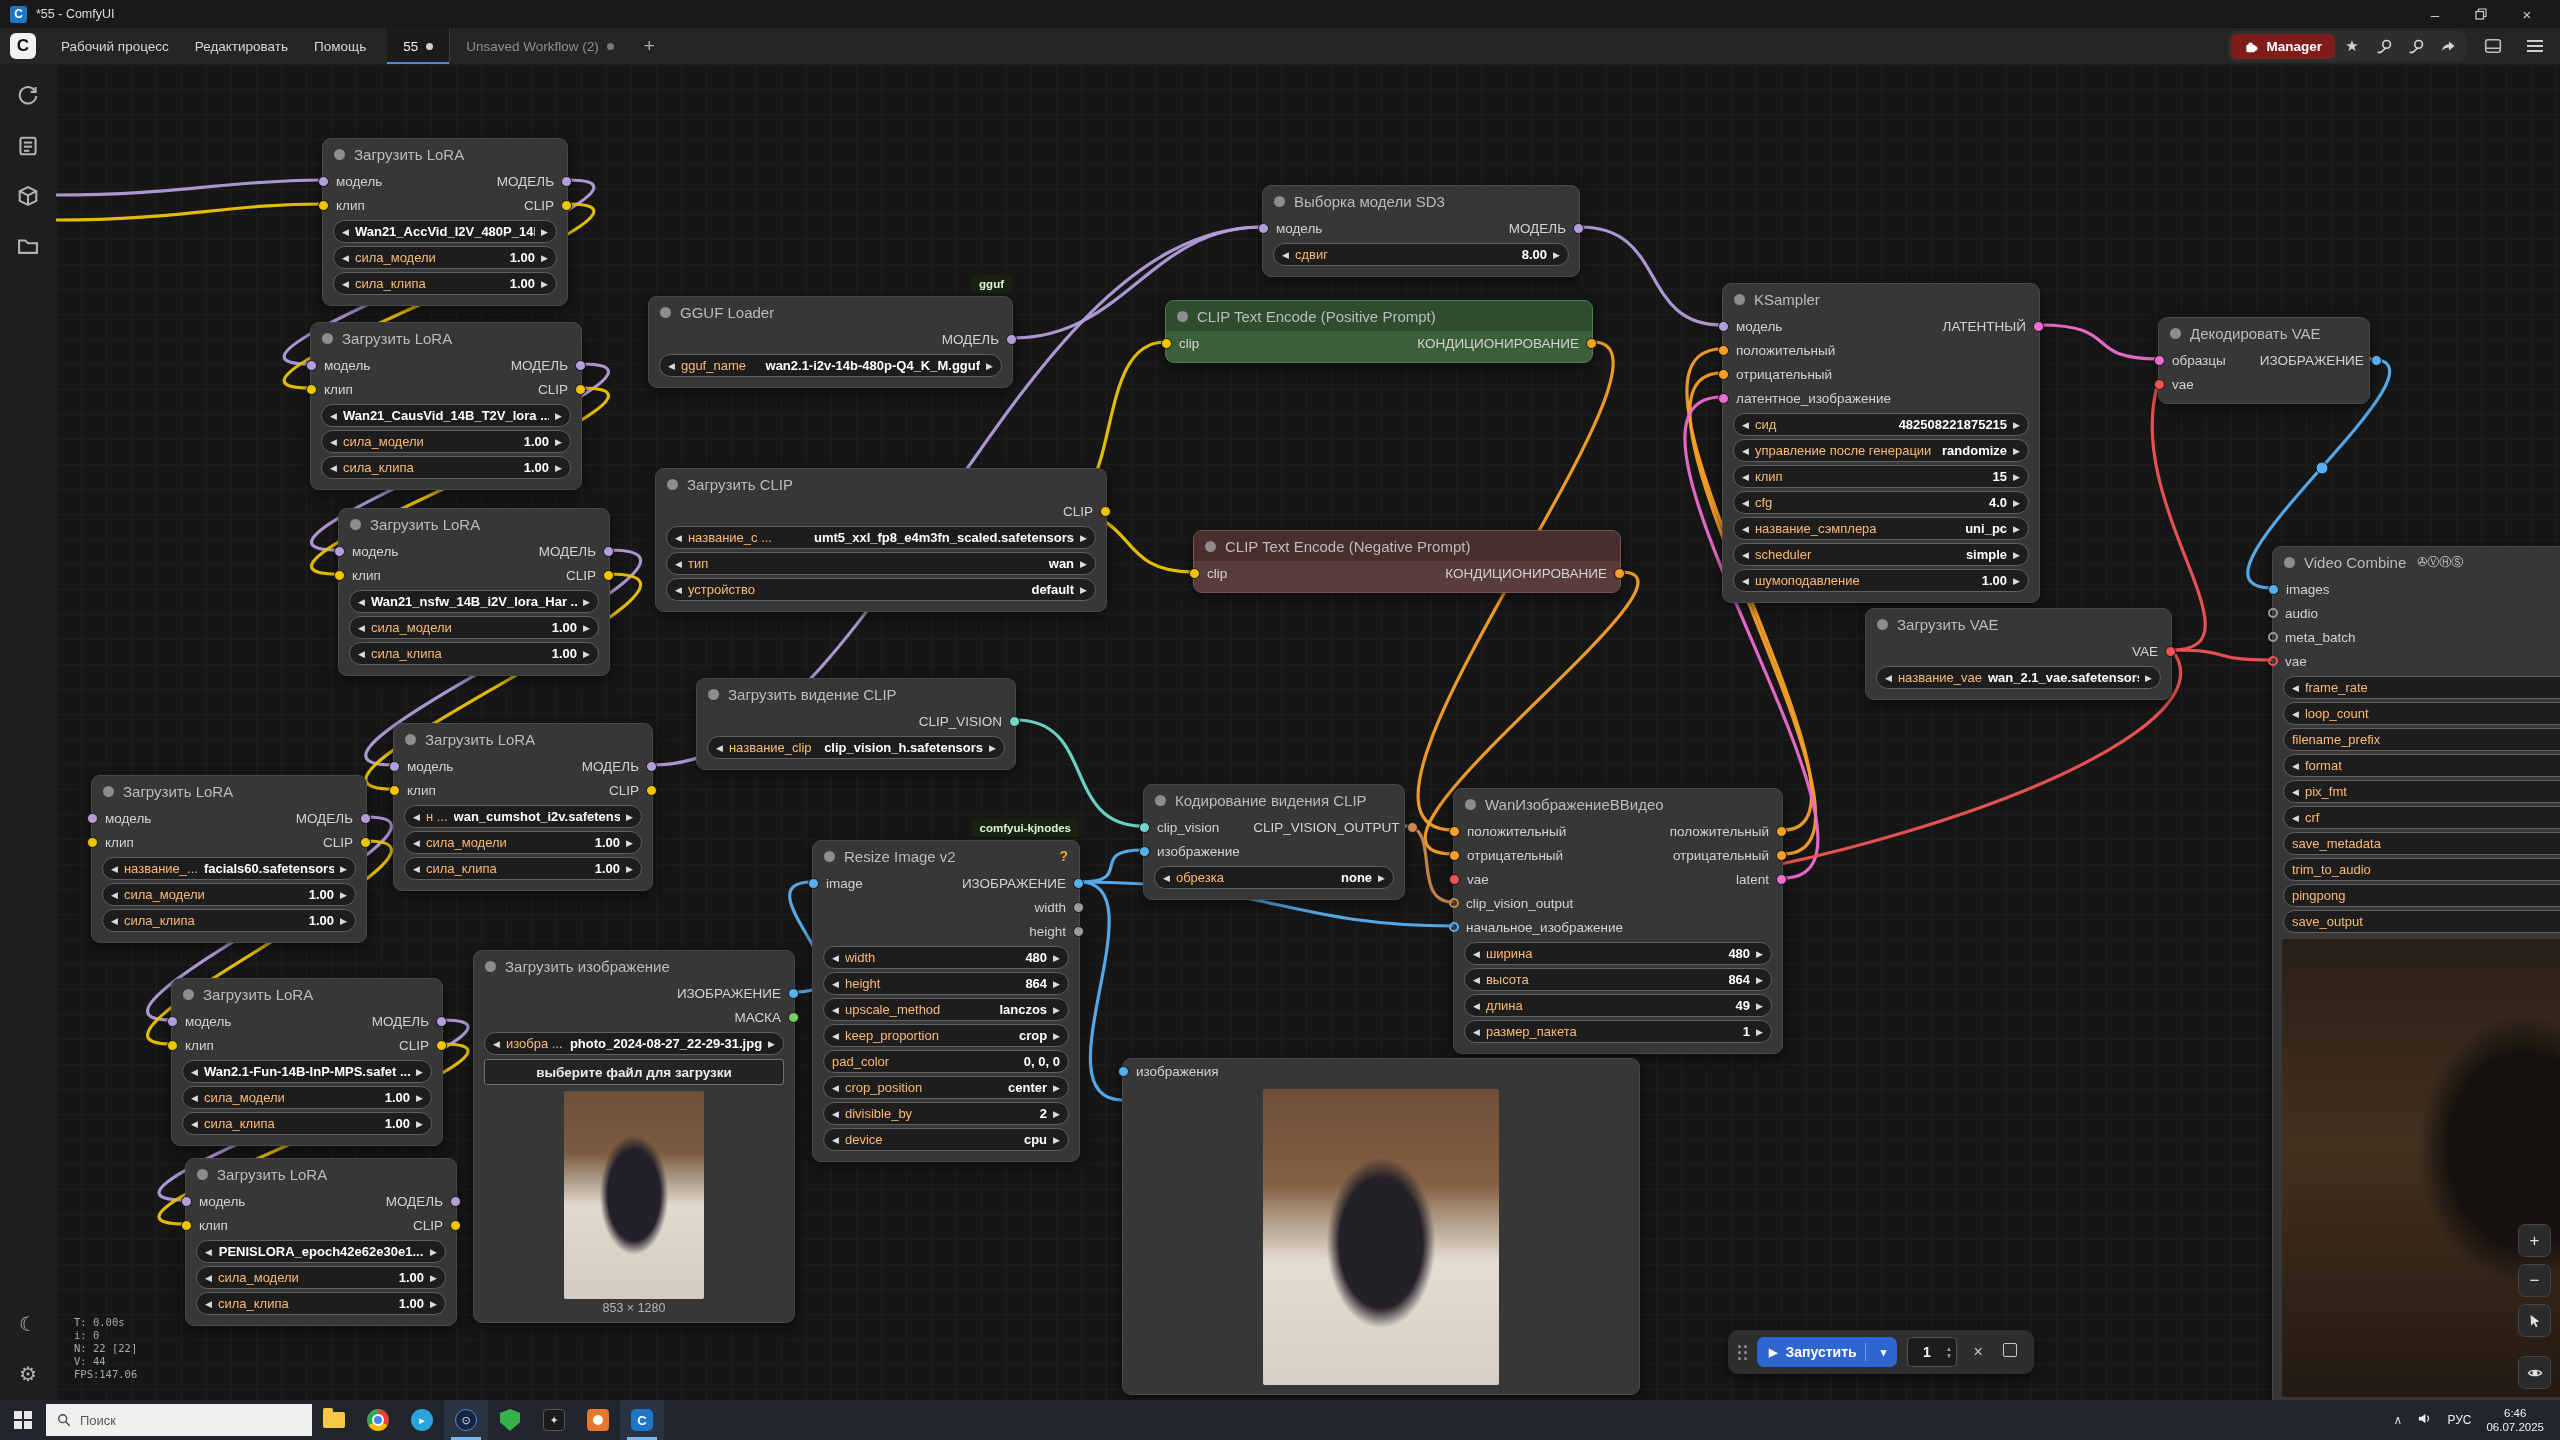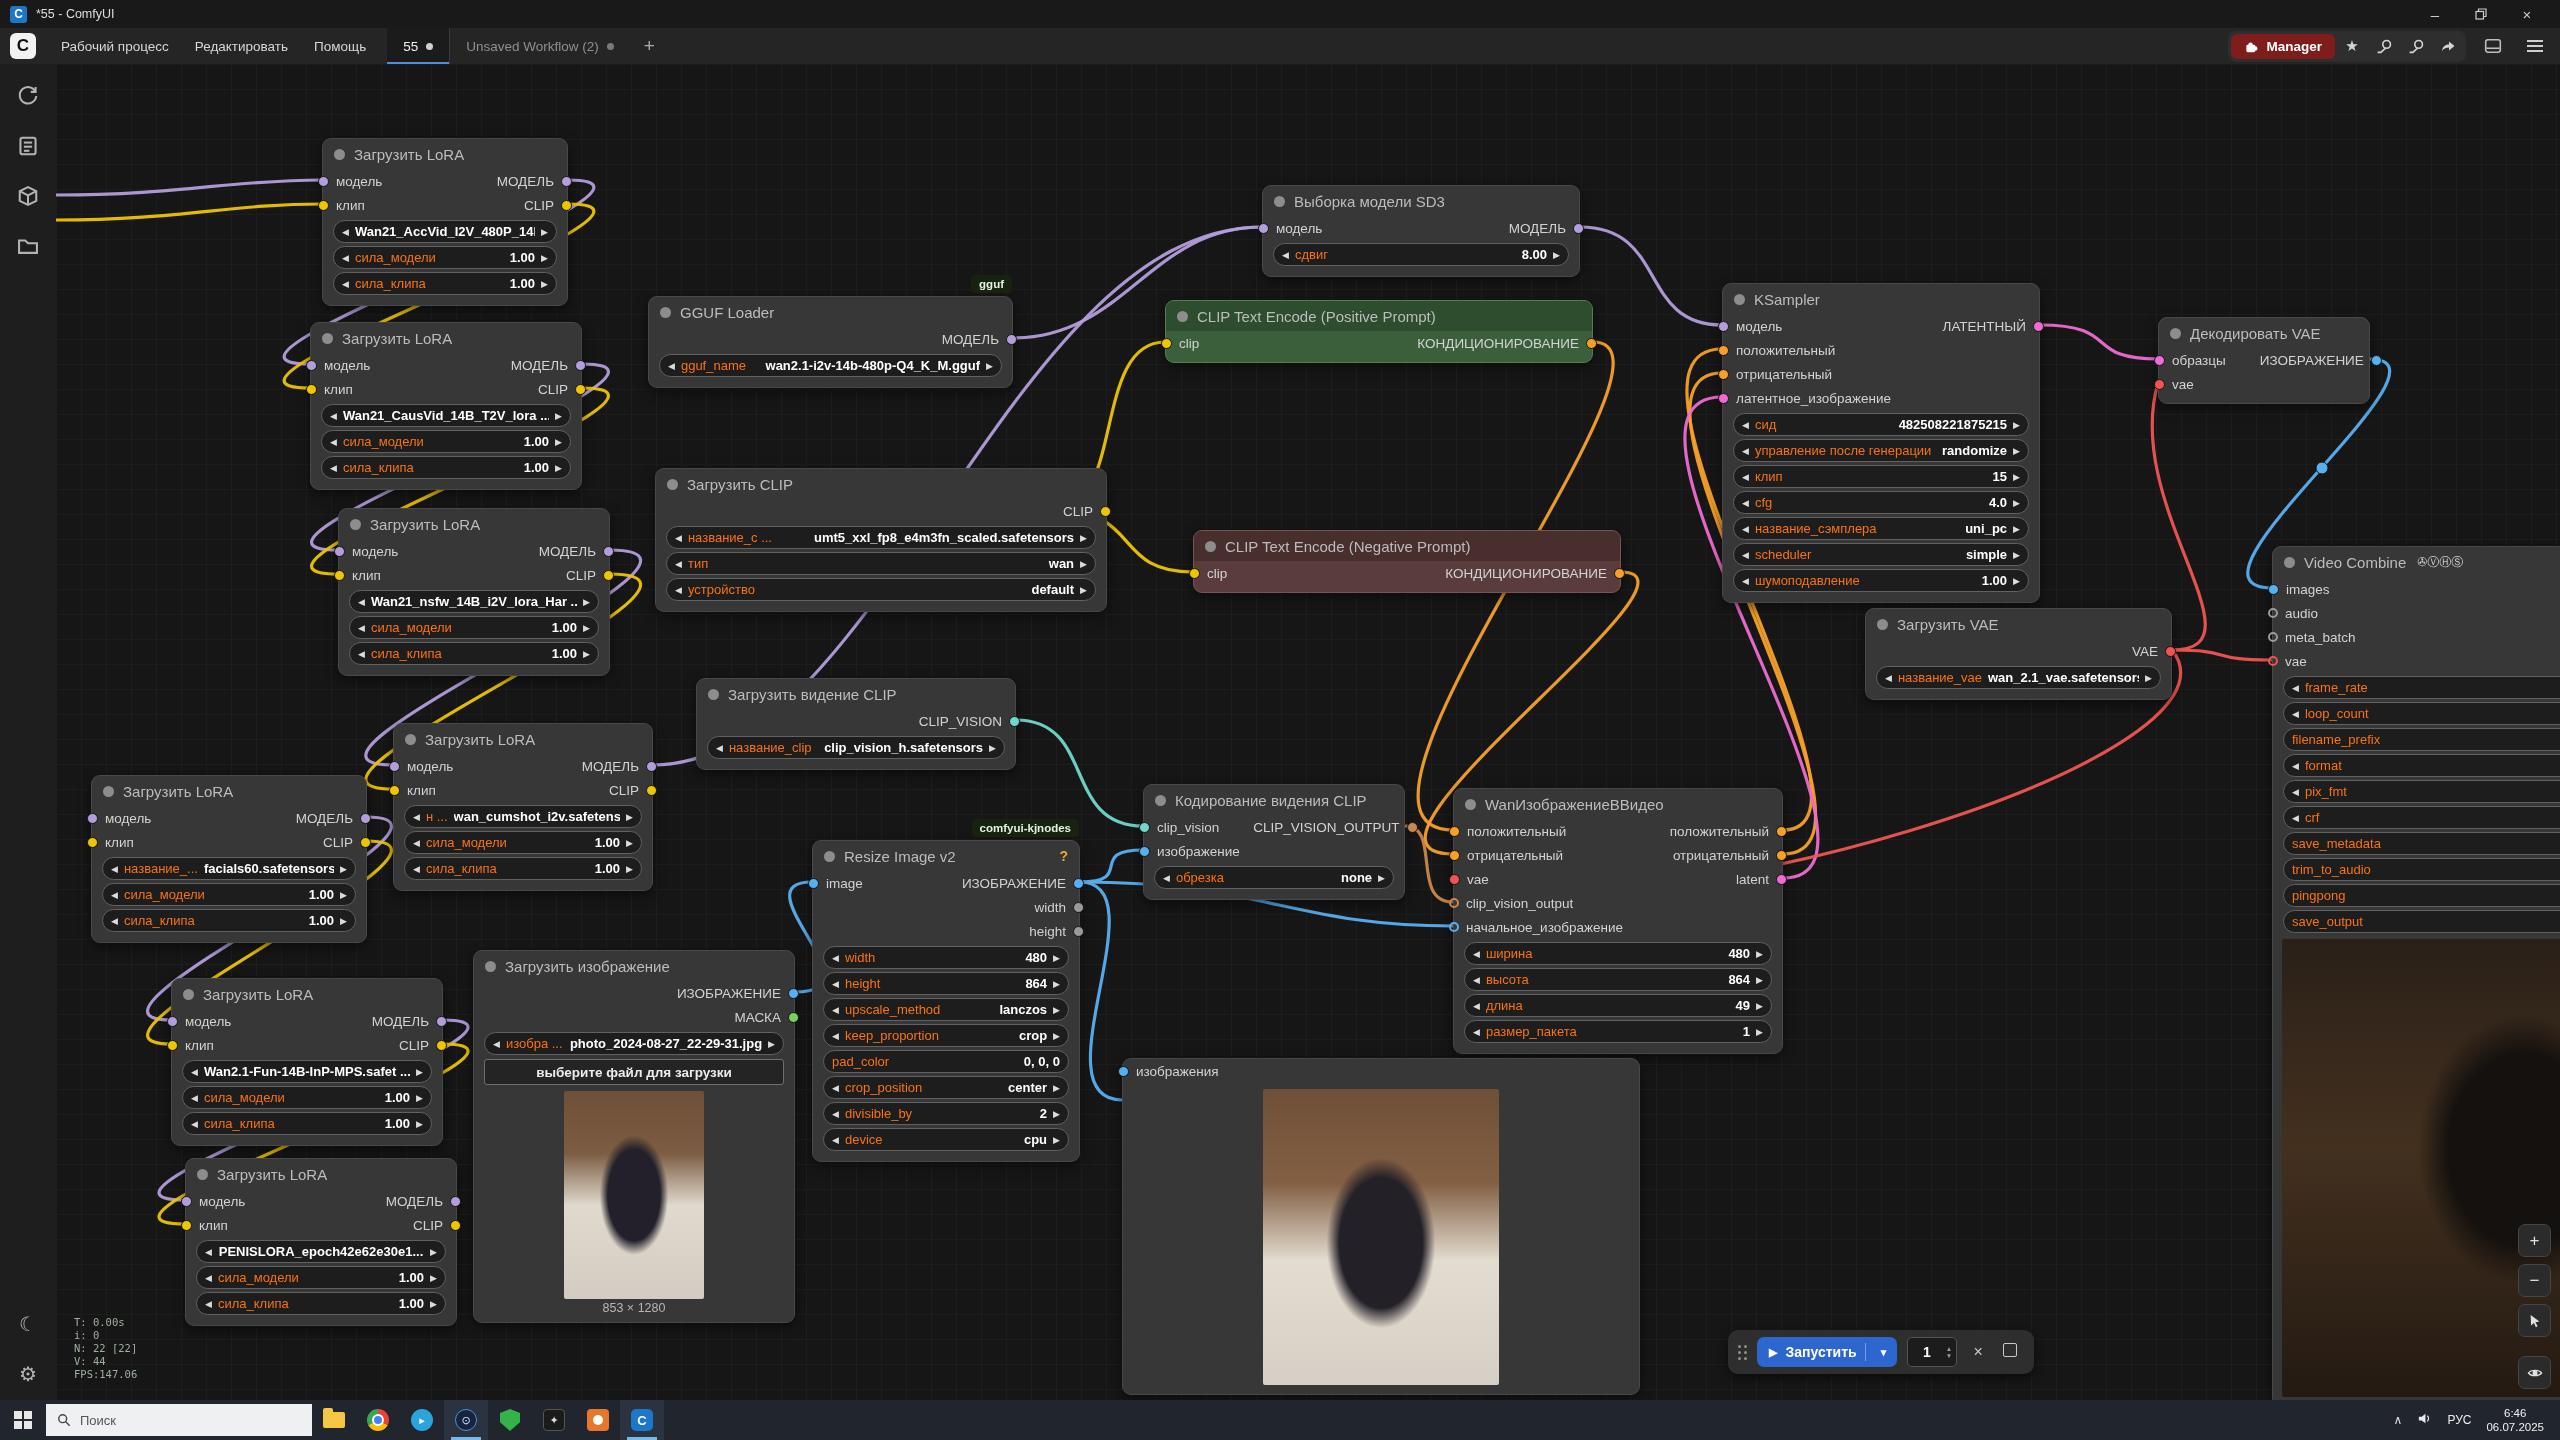--- a/index.html
+++ b/index.html
@@ -55,21 +55,21 @@
   .nbadge{position:absolute;top:-22px;right:0;background:#17230f;color:#e6efe2;font-size:11.5px;font-weight:bold;padding:3px 8px;border-radius:4px;white-space:nowrap;}
   .prow{height:24px;display:flex;align-items:center;justify-content:space-between;padding:0 12px;}
   .pside{display:flex;align-items:center;gap:7px;}
   .pl{position:relative;left:-17px;}
   .pr{position:relative;left:17px;margin-left:auto;}
   .pdot{width:11px;height:11px;border-radius:50%;border:1px solid #141414;box-sizing:border-box;flex:none;}
   .pdot.hollow{width:10px;height:10px;border-width:2.5px;border-style:solid;background:transparent !important;}
   .plbl{color:#d2d2d2;font-size:13.5px;white-space:nowrap;}
   .wdg{height:21px;margin:3px 10px;background:#1d1d1d;border:1px solid #616161;border-radius:12px;display:flex;align-items:center;padding:0 8px;gap:6px;overflow:hidden;}
   .warr{color:#dcdcdc;font-size:9px;flex:none;}
-  .wlbl{color:#f97316;font-size:13px;white-space:nowrap;}
+  .wlbl{color:#fdba74;font-size:13px;white-space:nowrap;}
   .wlbl:empty{display:none;}
   .wval{flex:1;text-align:right;color:#fff;font-size:13px;font-weight:bold;white-space:nowrap;overflow:hidden;}
   .wbtn{height:24px;margin:4px 10px;background:#242424;border:1px solid #6e6e6e;border-radius:3px;color:#ececec;font-size:13.5px;font-weight:bold;display:flex;align-items:center;justify-content:center;}
   .nta{margin:5px 10px;background:#171717;border-radius:4px;padding:8px 9px;color:#c6c6c6;font-family:"DejaVu Sans Mono",monospace;font-size:12.5px;line-height:1.5;white-space:pre-wrap;overflow:hidden;box-sizing:border-box;}
   .k-pos .nta{background:#151a15;color:#c2cdc0;}
   .k-neg .nta{background:#1a1515;color:#cdc2c2;}
   .npv{border-radius:2px;margin:6px auto 2px;}
   .ph1{background:radial-gradient(ellipse 34% 40% at 50% 50%,#23202b 0%,#23202b 55%,rgba(35,32,43,0) 72%),linear-gradient(180deg,#6e5038 0%,#7c5c42 30%,#e0d9cd 55%,#d3ccc2 100%);}
   .ph2{background:radial-gradient(ellipse 32% 40% at 50% 52%,#242028 0%,#242028 55%,rgba(36,32,40,0) 72%),linear-gradient(180deg,#6e4f37 0%,#836044 32%,#e3dcd0 58%,#d6cfc5 100%);}
   .ph3{background:radial-gradient(ellipse 45% 42% at 72% 46%,#15110e 0%,#15110e 50%,rgba(21,17,14,0) 70%),linear-gradient(180deg,#2a2018 0%,#43301f 45%,#241a12 100%);}

